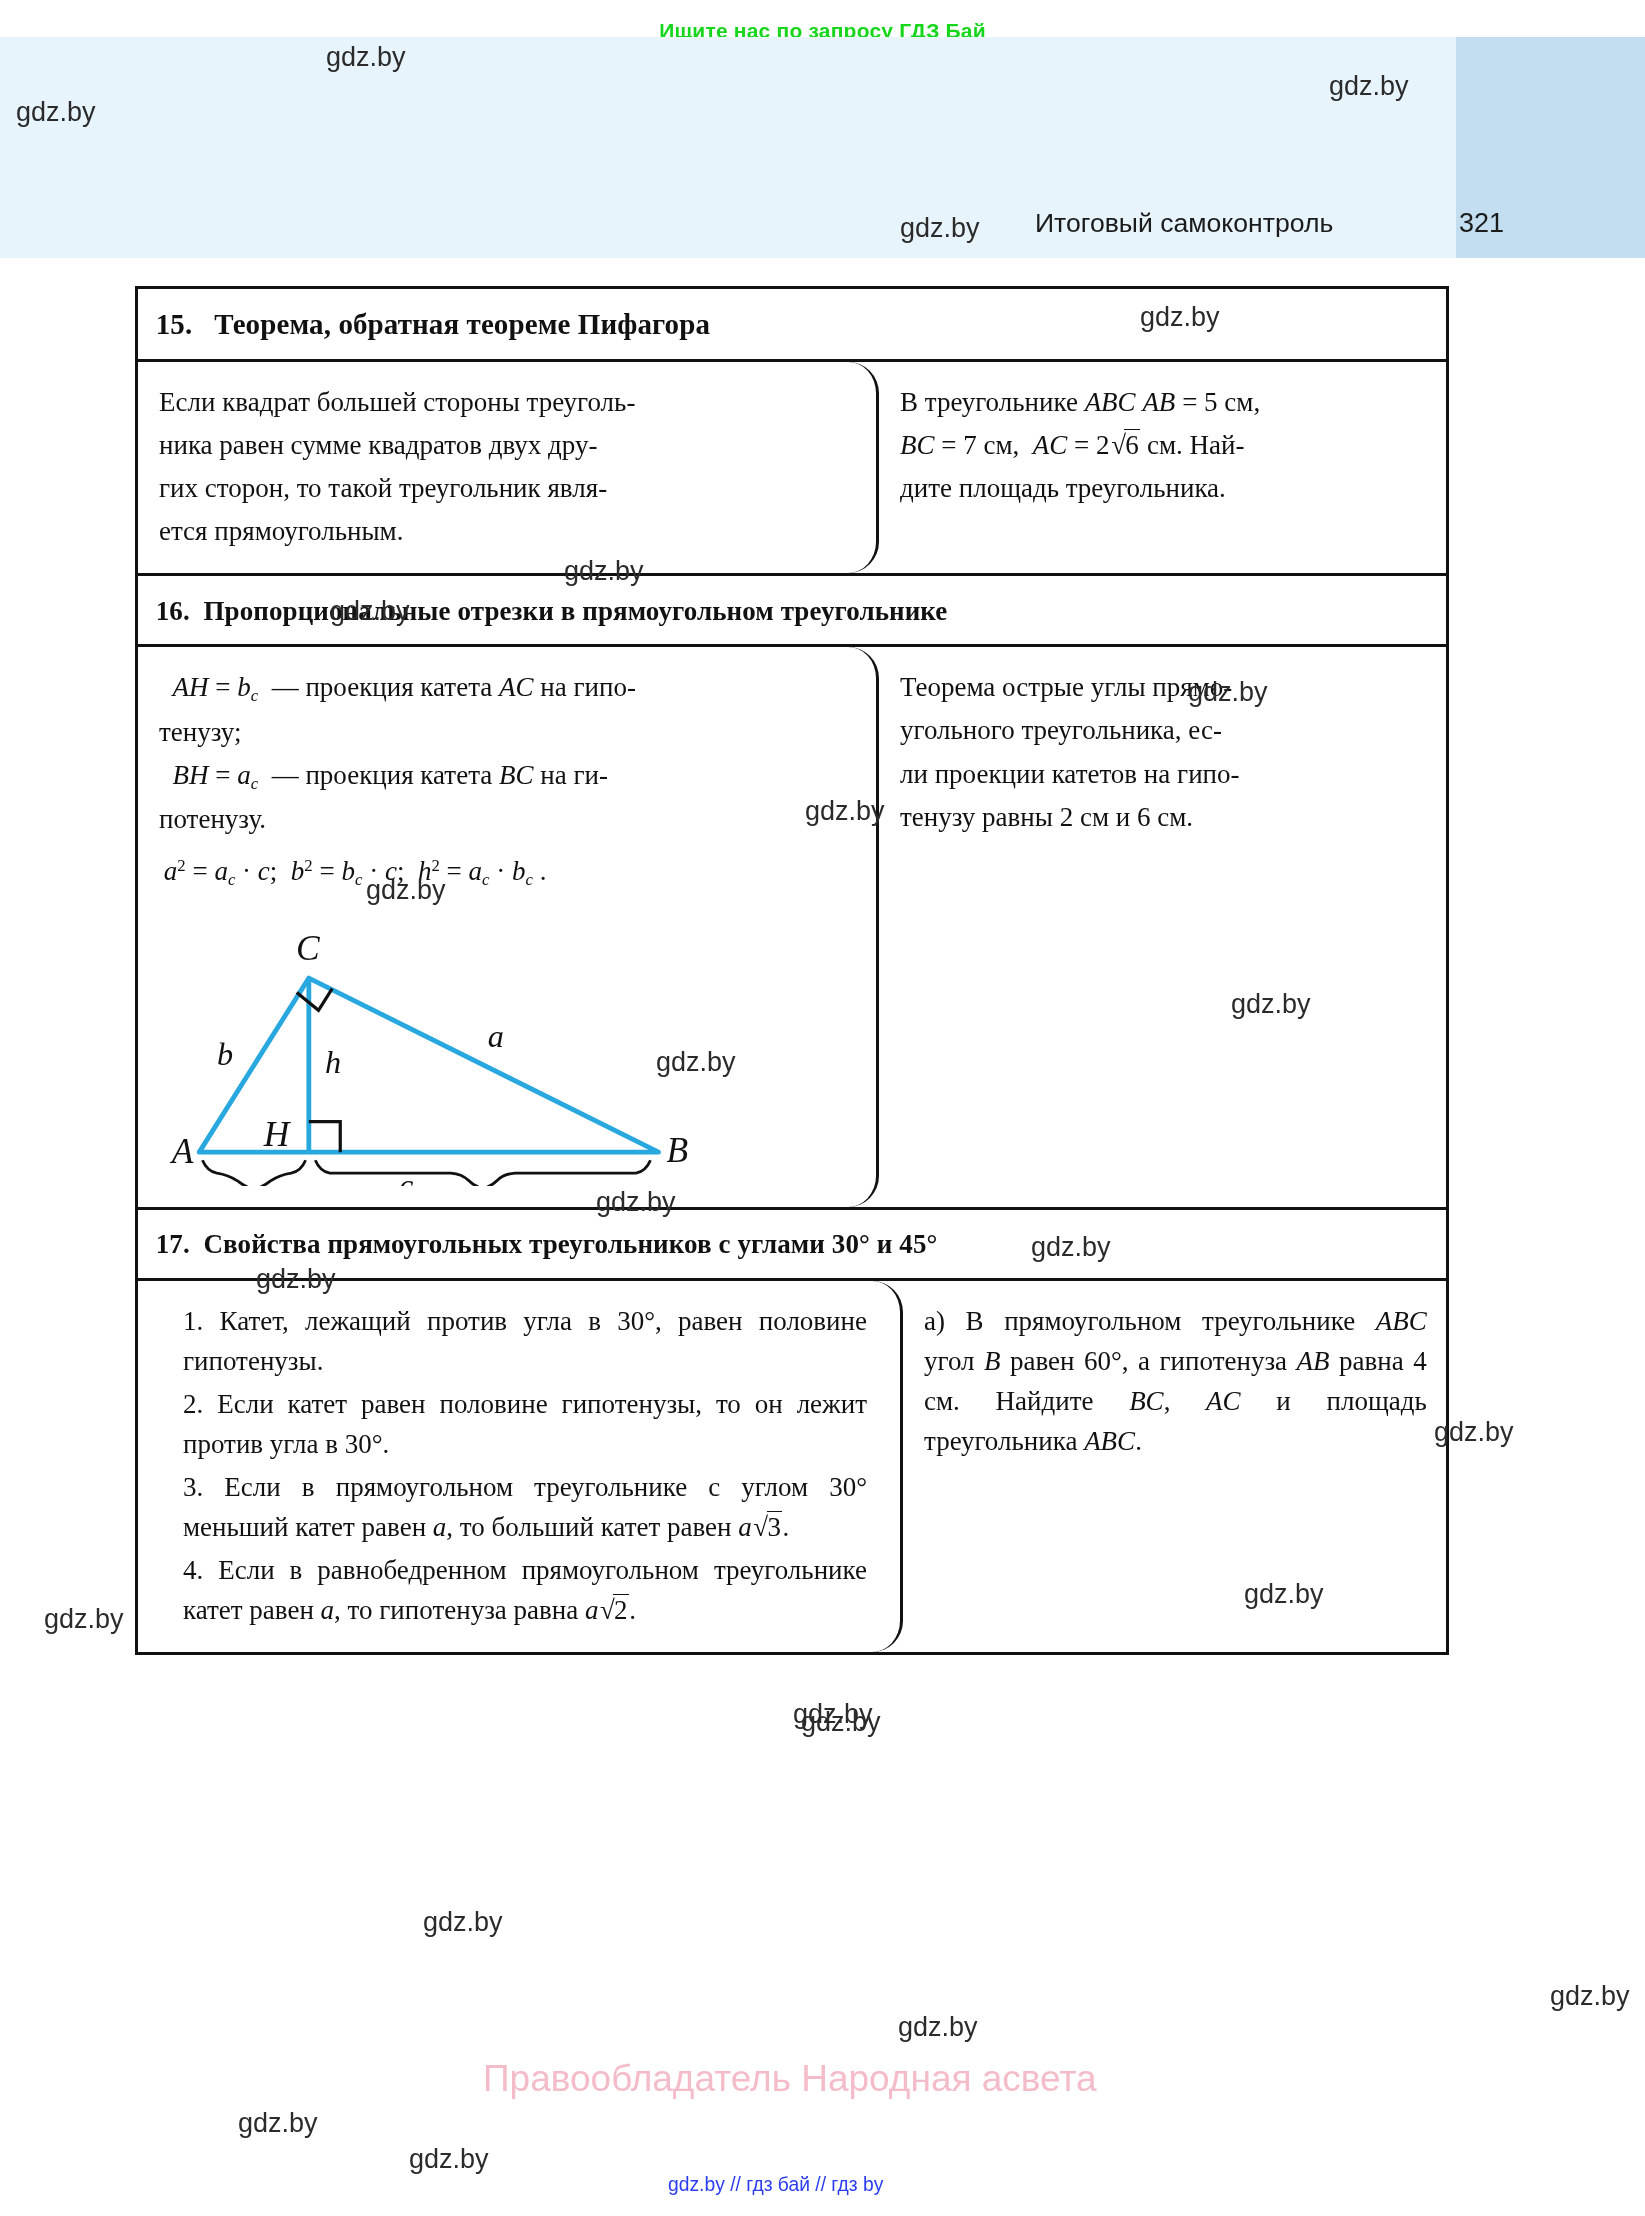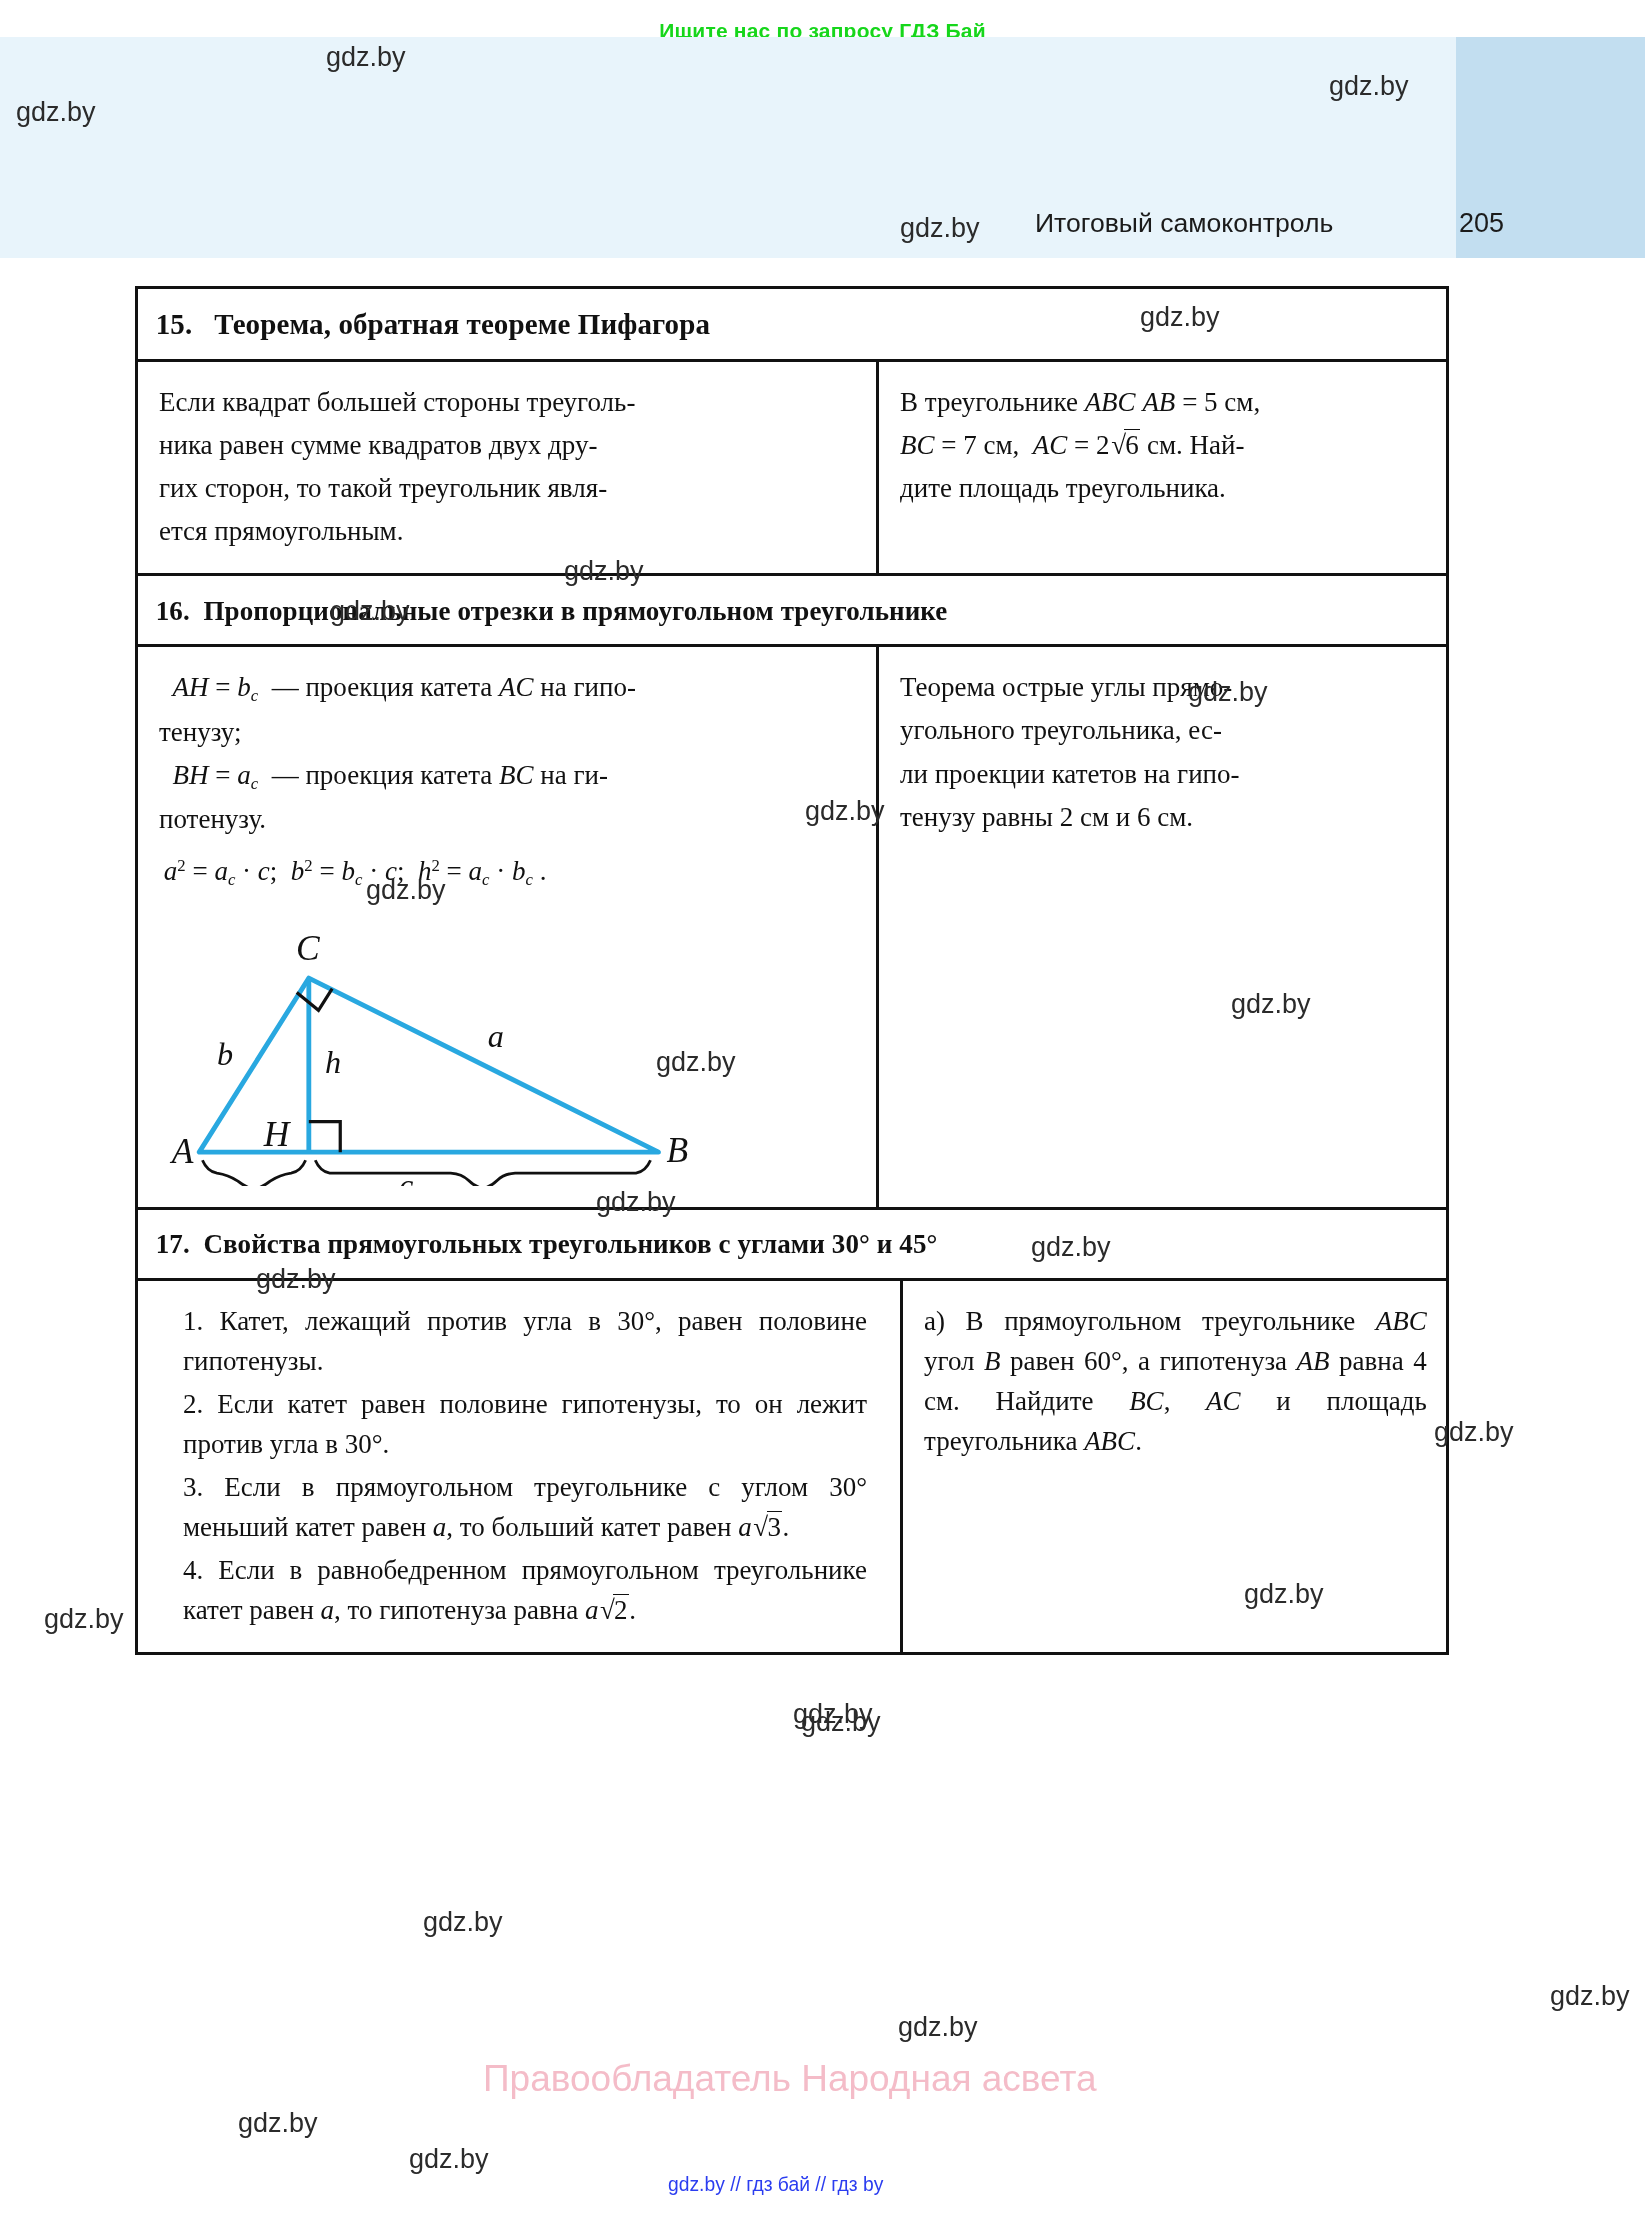--- a/index.html
+++ b/index.html
@@ -55,20 +55,21 @@
   .row-body{
     display:flex;
     border-bottom:3.2px solid #111;
   }
   .row-body:last-child{border-bottom:none;margin-left:24px;}
   .cell-l{
     width:741px;box-sizing:border-box;
     border-right:3.2px solid #111;
     padding:21px 33px 21px 21px;
     position:relative;
+    border-radius:31px;
   }
   .cell-r{
     flex:1;box-sizing:border-box;
     padding:21px 19.3px 21px 21px;
     position:relative;
   }
   p.txt{
     margin:0 0 3.2px 0;
     font-size:27px;line-height:1.48;
     color:#111;
@@ -115,21 +116,21 @@
 </head>
 <body>
 
 <div class="promo">
   <span>Ищите нас по запросу ГДЗ Бай</span>
 </div>
 
 <div class="header-band"></div>
 <div class="header-band-right"></div>
 <div class="header-title">Итоговый самоконтроль</div>
-<div class="header-page-no">205</div>
+<div class="header-page-no">321</div>
 
 <div class="tbl">
 
   <div class="row-head">
     <span>15.</span>
     &nbsp;&nbsp;<span>Теорема, обратная теореме Пифагора</span>
   </div>
   <div class="row-body">
     <div class="cell-l">
       <p class="txt">Если квадрат большей стороны треуголь-</p>

